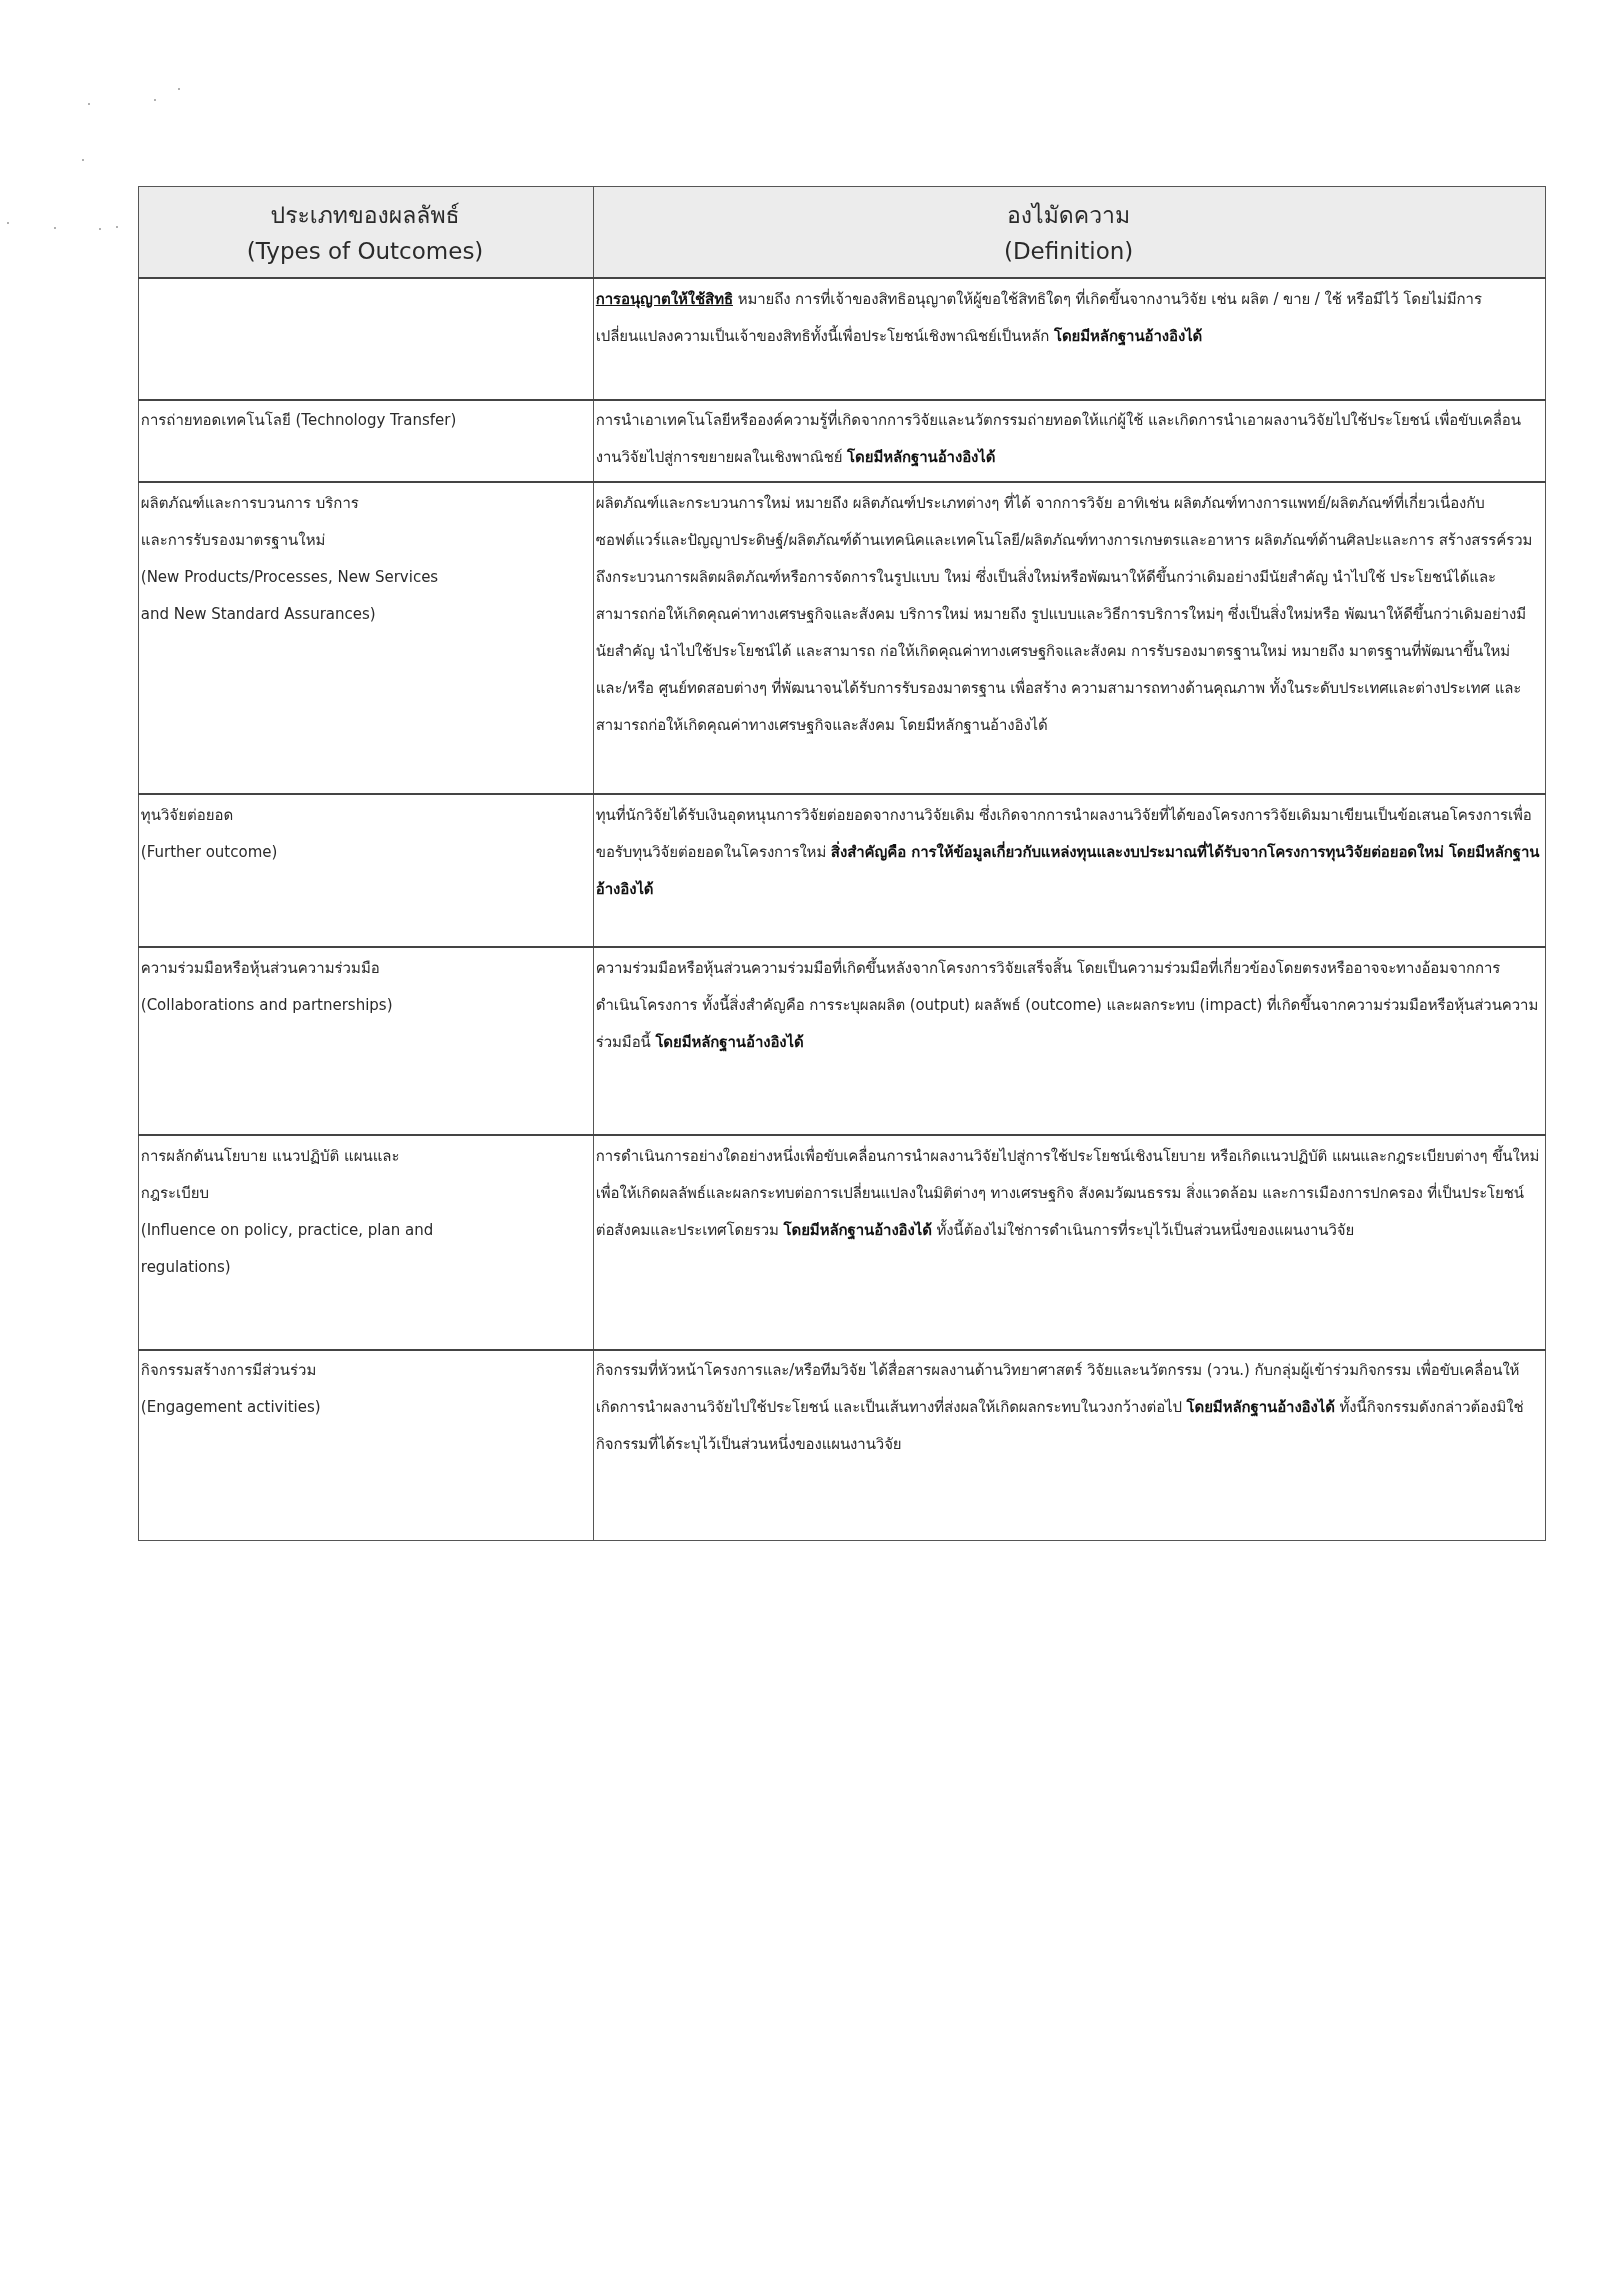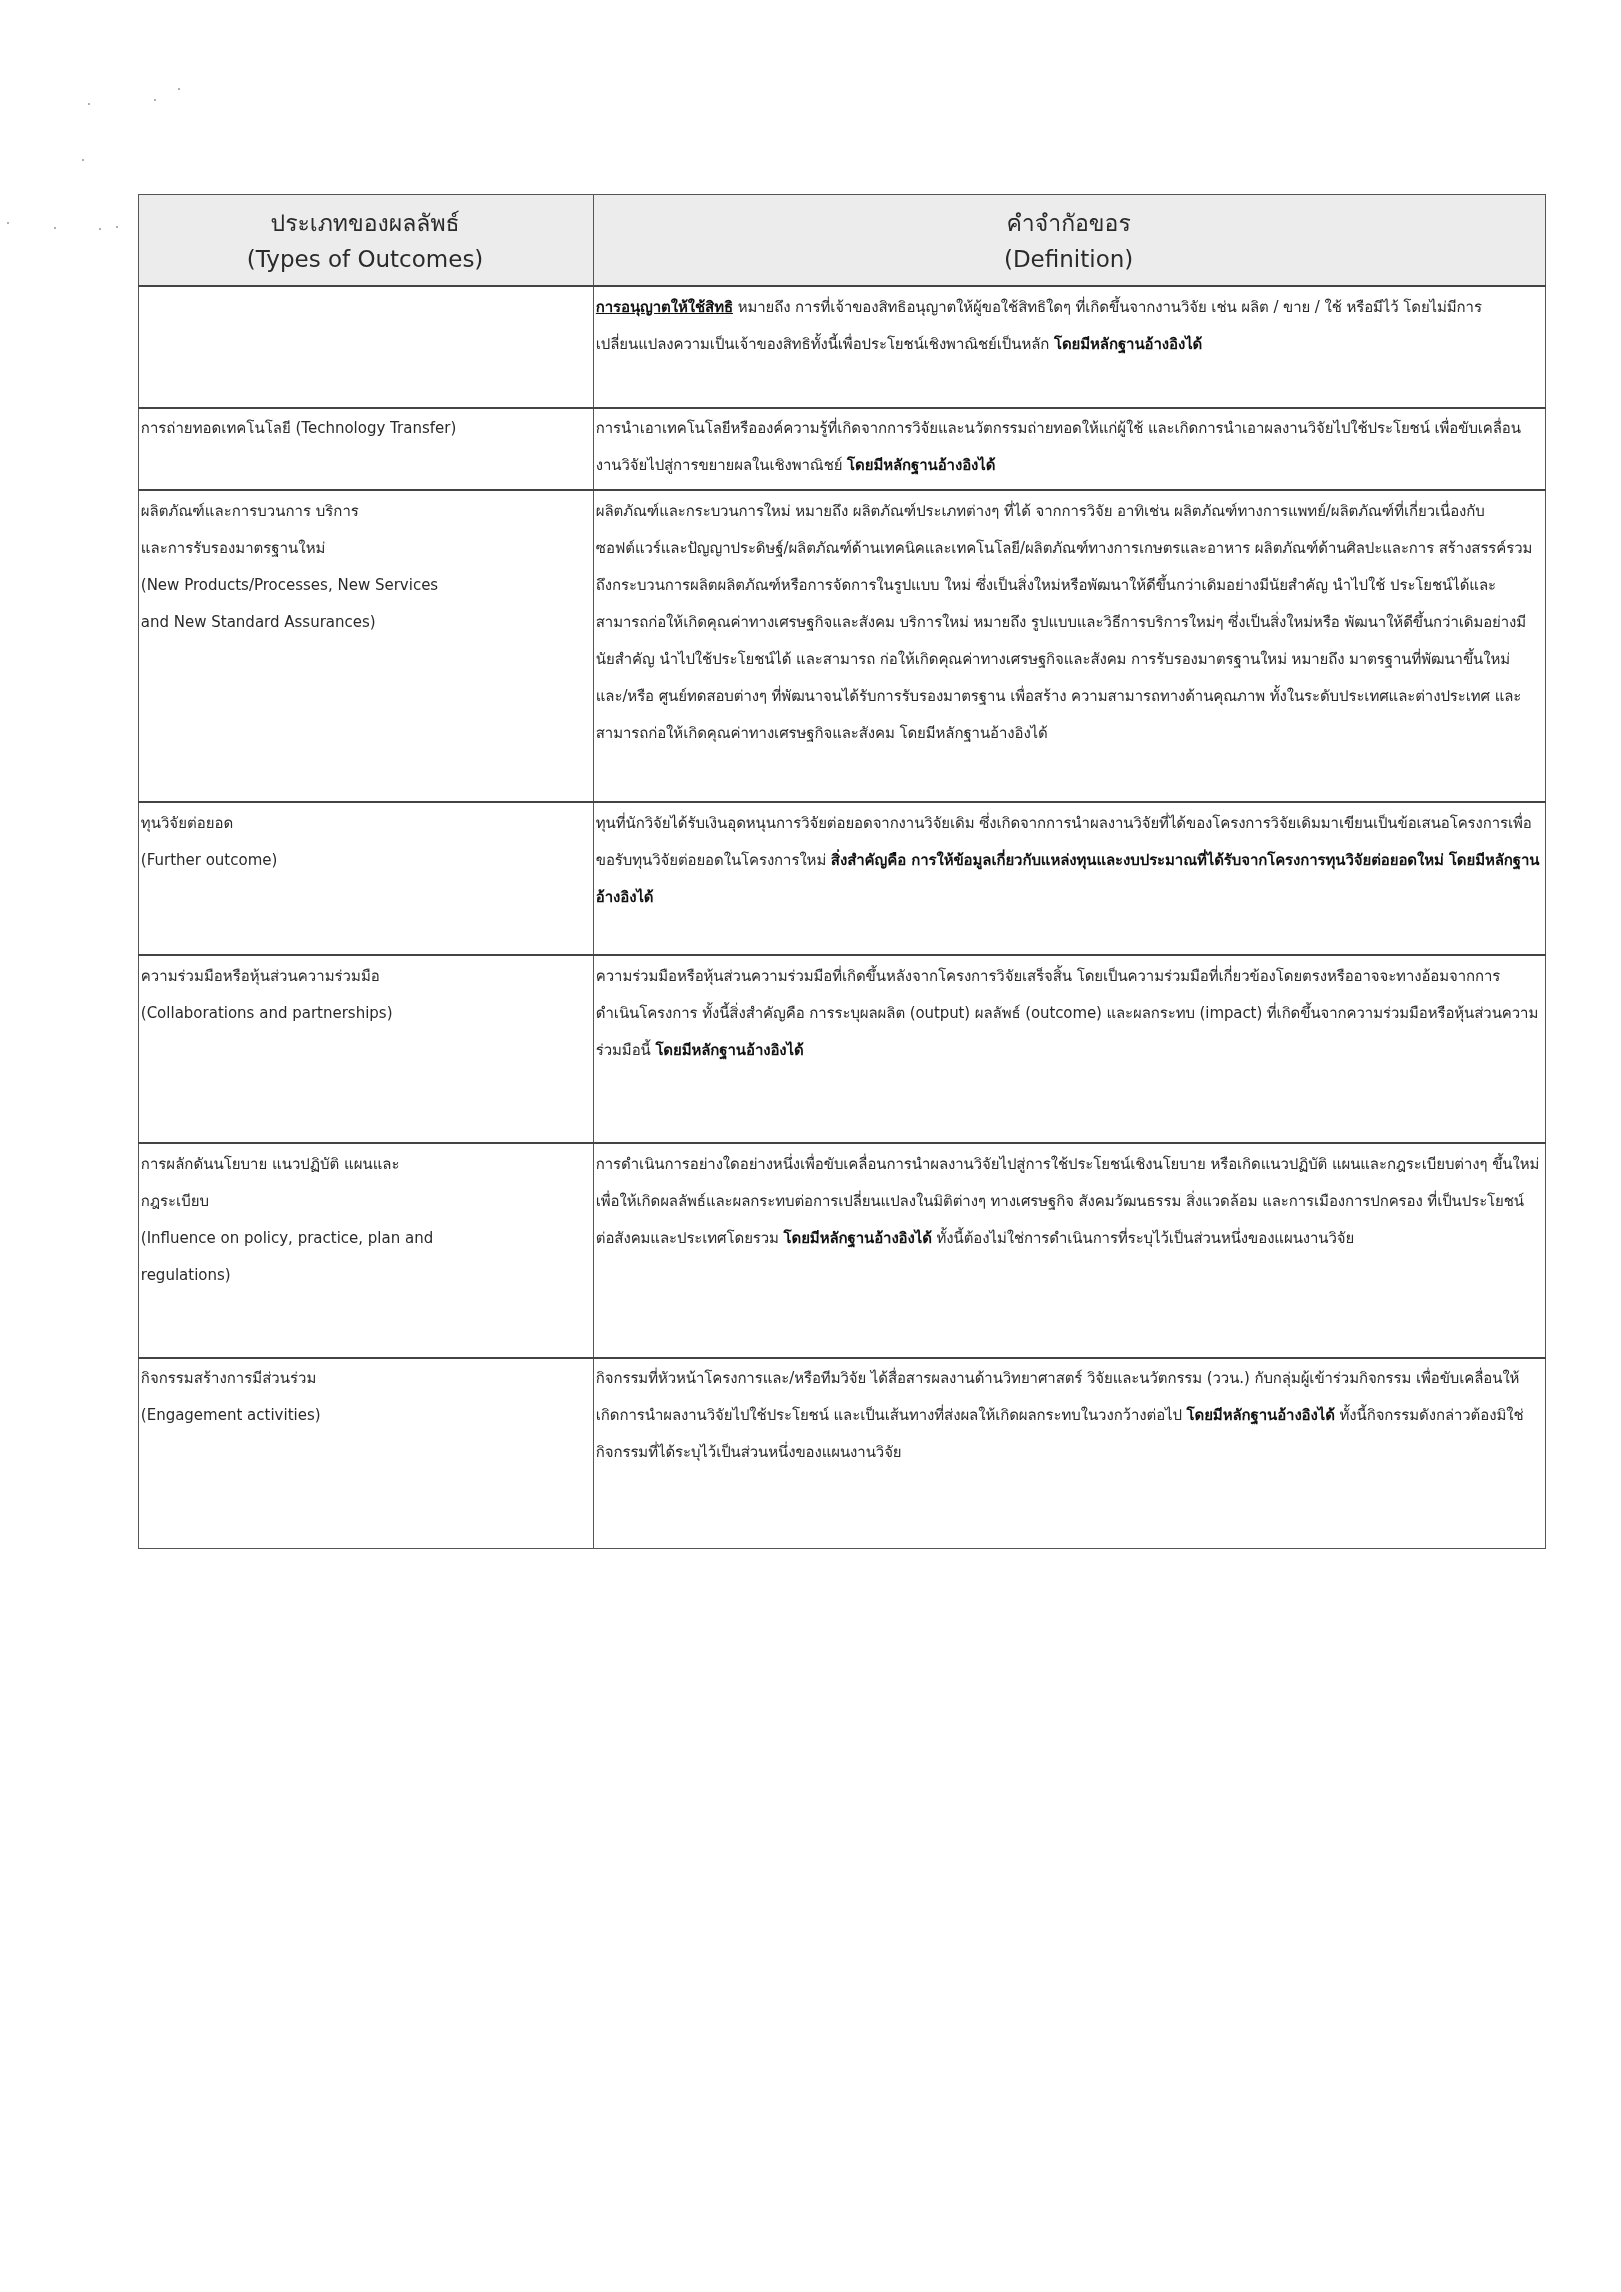--- a/index.html
+++ b/index.html
@@ -3,21 +3,21 @@
   <meta charset="utf-8">
   <style>
     html, body { margin: 0; padding: 0; background: #ffffff; }
     body {
       width: 1622px; height: 2293px; position: relative; overflow: hidden;
       font-family: "DejaVu Sans", "Liberation Sans", sans-serif;
       color: #2a2a2a;
     }
     .speck { position: absolute; width: 1.8px; height: 1.8px; background: #999; border-radius: 0.9px; }
     table.outcomes {
-      position: absolute; left: 138px; top: 194px; width: 1407px;
+      position: absolute; left: 138px; top: 186px; width: 1407px;
       border-collapse: collapse; table-layout: fixed;
     }
     table.outcomes td, table.outcomes th {
       border: 1.8px solid #555; vertical-align: top;
       font-size: 15px; line-height: 37px; font-weight: normal;
       padding: 1.8px 3.6px 0 1.8px; text-align: left;
     }
     table.outcomes th {
       background: #ececec; text-align: center; font-size: 23px; line-height: 36px;
       height: 88px; vertical-align: middle; padding-top: 1.8px;
@@ -55,21 +55,21 @@
       <col class="c1">
       <col class="c2">
     </colgroup>
   <thead>
     <tr>
       <th>
         <span class="type-label">ประเภทของผลลัพธ์</span>
         <span class="type-label">(Types of Outcomes)</span>
       </th>
       <th>
-        <span class="type-label">คำจำกัอขอร</span>
+        <span class="type-label">องไมัดความ</span>
         <span class="type-label">(Definition)</span>
       </th>
     </tr>
   </thead>
   <tbody>
 
     <tr class="row row-ip">
       <td></td>
       <td class="def"><span class="u">การอนุญาตให้ใช้สิทธิ</span><span> หมายถึง การที่เจ้าของสิทธิอนุญาตให้ผู้ขอใช้สิทธิใดๆ ที่เกิดขึ้นจากงานวิจัย เช่น ผลิต / ขาย / ใช้ หรือมีไว้  โดยไม่มีการเปลี่ยนแปลงความเป็นเจ้าของสิทธิทั้งนี้เพื่อประโยชน์เชิงพาณิชย์เป็นหลัก </span><span class="b">โดยมีหลักฐานอ้างอิงได้</span></td>
     </tr>

